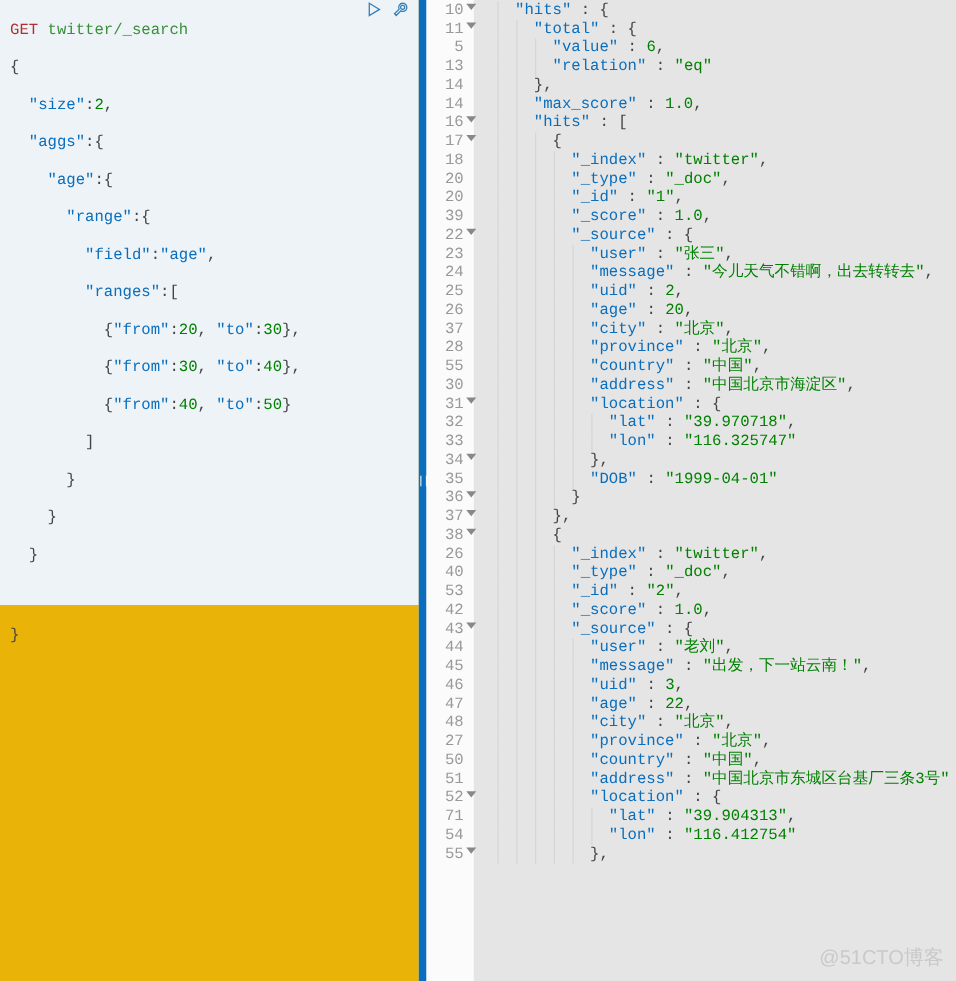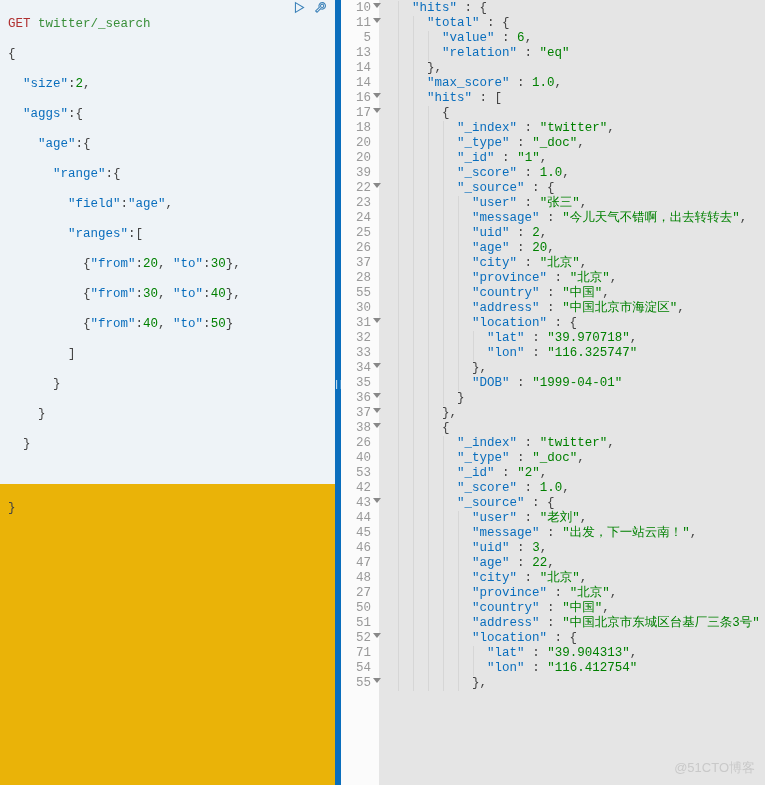--- a/index.html
+++ b/index.html
@@ -98,21 +98,21 @@
   .p  { color: #444; }         
   .m  { color: #b03030; }      
   .pth{ color: #3a8f3a; }      
   .guide { border-left: 1px solid #d6d6d6; display:inline-block; height:15px; vertical-align:top; margin-left:1px; margin-right:-2px;}
   
   .watermark {
     position: absolute;
     right: 10px;
     bottom: 8px;
     color: #c9c9c9;
-    font-size: 13px;
+    font-size: 16px;
     font-family: "Microsoft YaHei", sans-serif;
   }
 </style>
 </head>
 <body>
 
 <div class="container">
 
   <div class="left-pane">
     <div class="action-icons">

